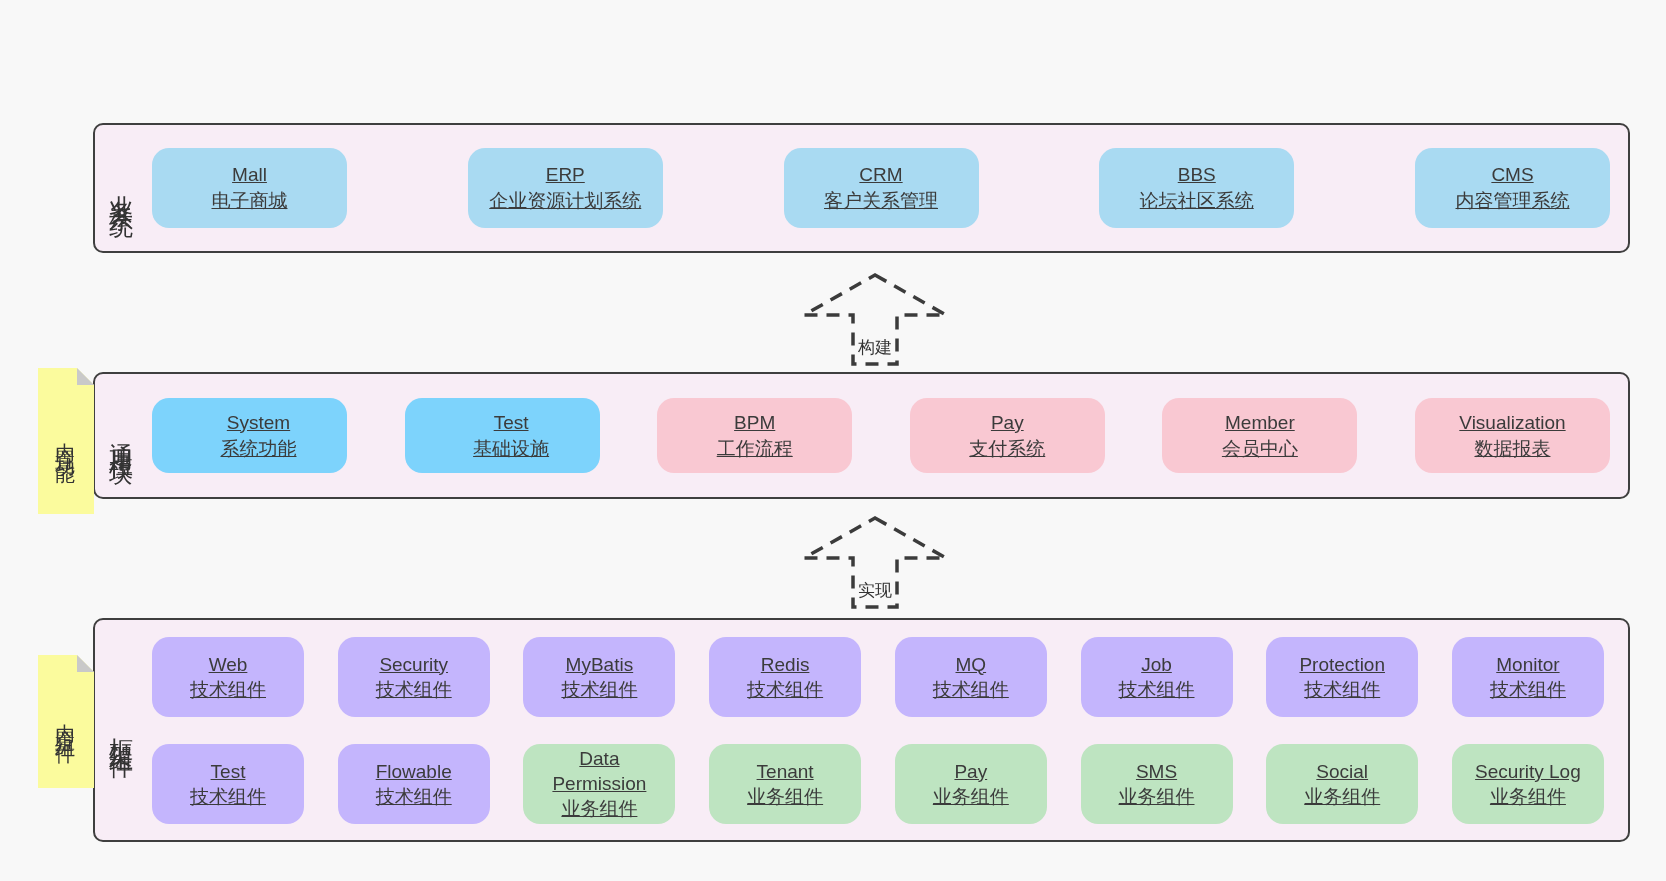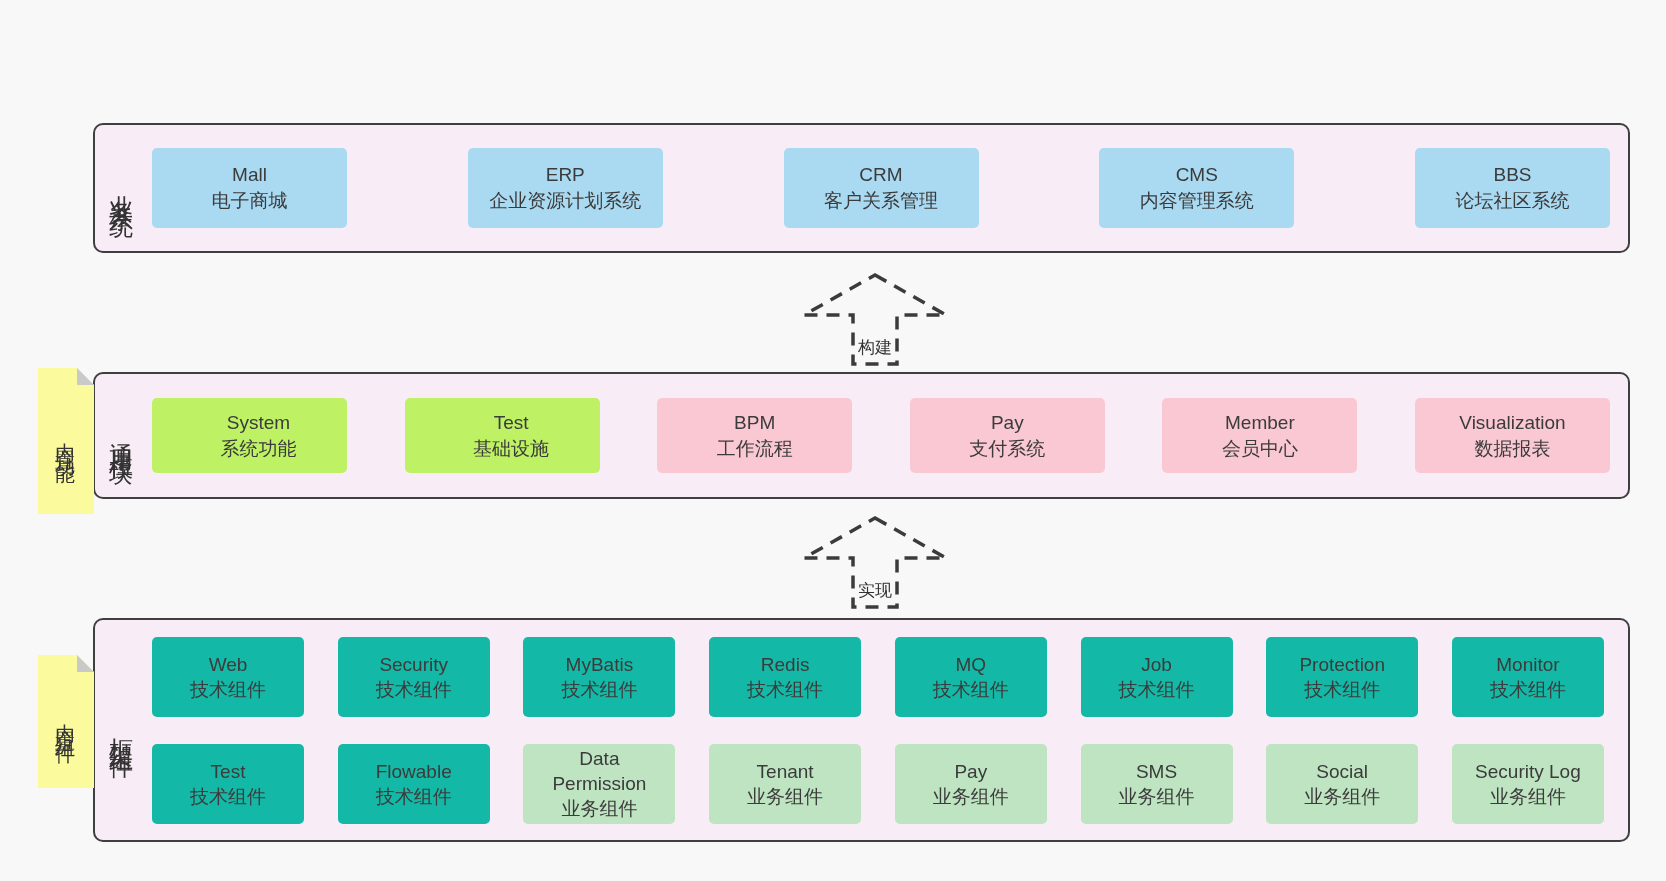--- a/index.html
+++ b/index.html
@@ -44,38 +44,39 @@
     left:57px;right:18px;top:0;bottom:0;
     display:flex;flex-direction:column;
     justify-content:center;
     gap:27px;
   }
   #panel-components .rows{right:24px;}
   .row{display:flex;justify-content:space-between;}
 
   
   .box{
-    border-radius:5px;
+    border-radius:17px;
     display:flex;flex-direction:column;
     align-items:center;justify-content:center;
     text-align:center;
     font-size:19px;line-height:26px;
     color:#3b3b3b;
     box-sizing:border-box;
     padding:2px 6px;
+    text-decoration:underline;
   }
   .box.wide  {width:195px;height:80px;}
   .box.narrow{width:152px;height:80px;line-height:25px;}
   #panel-modules .box{height:75px;}
   .narrow .box-name{max-width:122px;}
 
   .v-blue       {background:#a9daf2;}
-  .v-red        {background:#bef264;padding-left:24px;}
+  .v-red        {background:#7dd3fc;padding-left:24px;}
   .v-pink       {background:#f9c8d2;}
-  .v-green      {background:#14b8a6;}
+  .v-green      {background:#c4b5fd;}
   .v-green-light{background:#bee4c1;}
 
   
   .arrow{
     position:absolute;
     left:800px;width:150px;height:95px;
     z-index:0;
   }
   #arrow-build    {top:272px;}
   #arrow-implement{top:515px;text-align:right;}
@@ -144,26 +145,26 @@
           </div>
           <div class="box wide v-blue">
             <div class="box-name">ERP</div>
             <div class="box-desc">企业资源计划系统</div>
           </div>
           <div class="box wide v-blue">
             <div class="box-name">CRM</div>
             <div class="box-desc">客户关系管理</div>
           </div>
           <div class="box wide v-blue">
+            <div class="box-name">BBS</div>
+            <div class="box-desc">论坛社区系统</div>
+          </div>
+          <div class="box wide v-blue">
             <div class="box-name">CMS</div>
             <div class="box-desc">内容管理系统</div>
-          </div>
-          <div class="box wide v-blue">
-            <div class="box-name">BBS</div>
-            <div class="box-desc">论坛社区系统</div>
           </div>
         </div>
       </div>
   </section>
 
   <div class="arrow" id="arrow-build">
     <svg width="150" height="95" viewBox="0 0 150 95">
       <polygon points="75,3 146,43 97,43 97,92 53,92 53,43 4,43"></polygon>
     </svg>
     <div class="arrow-label">构建</div>

